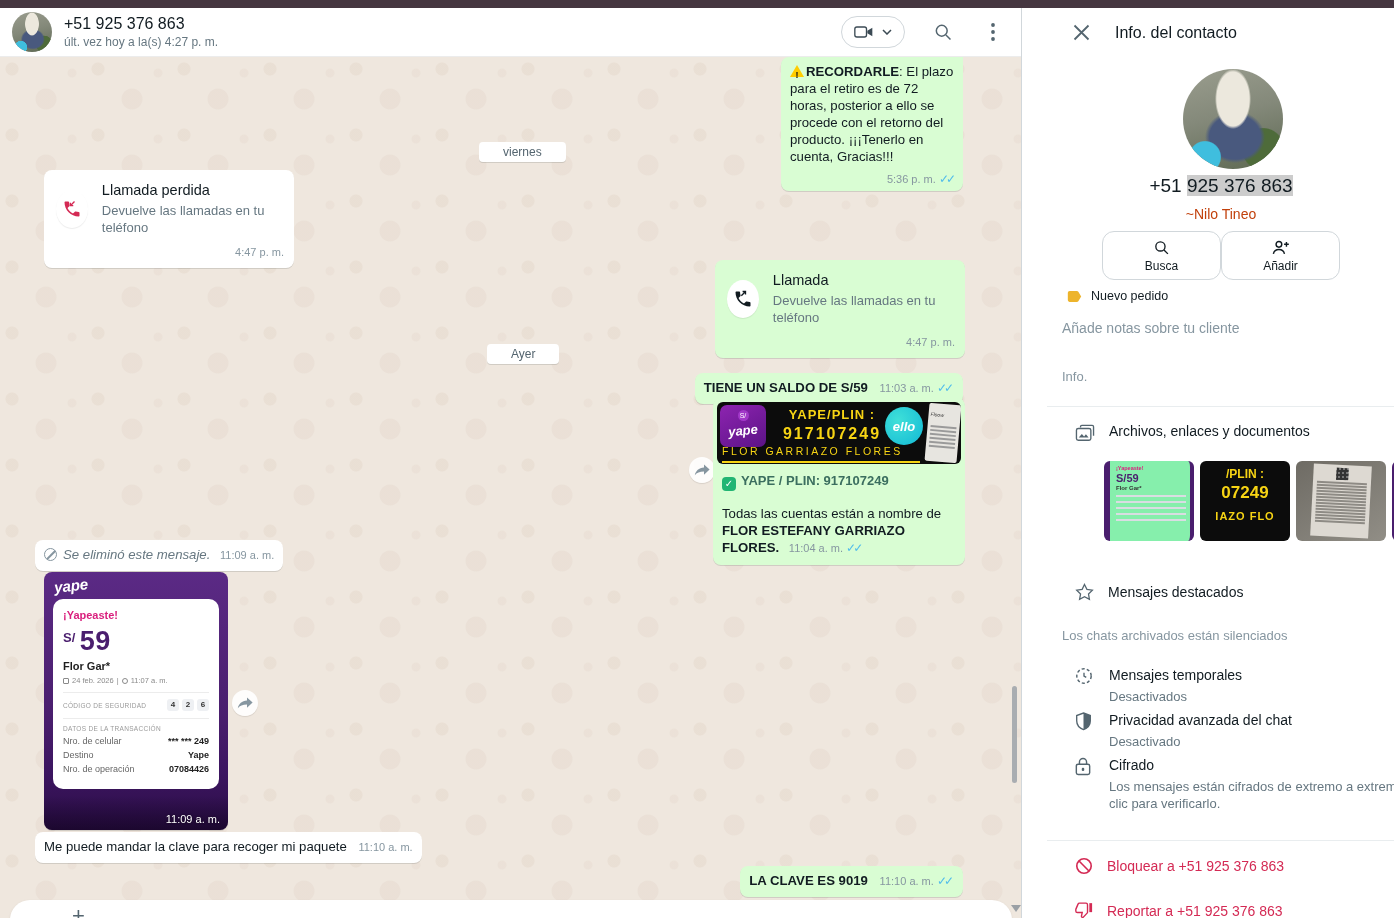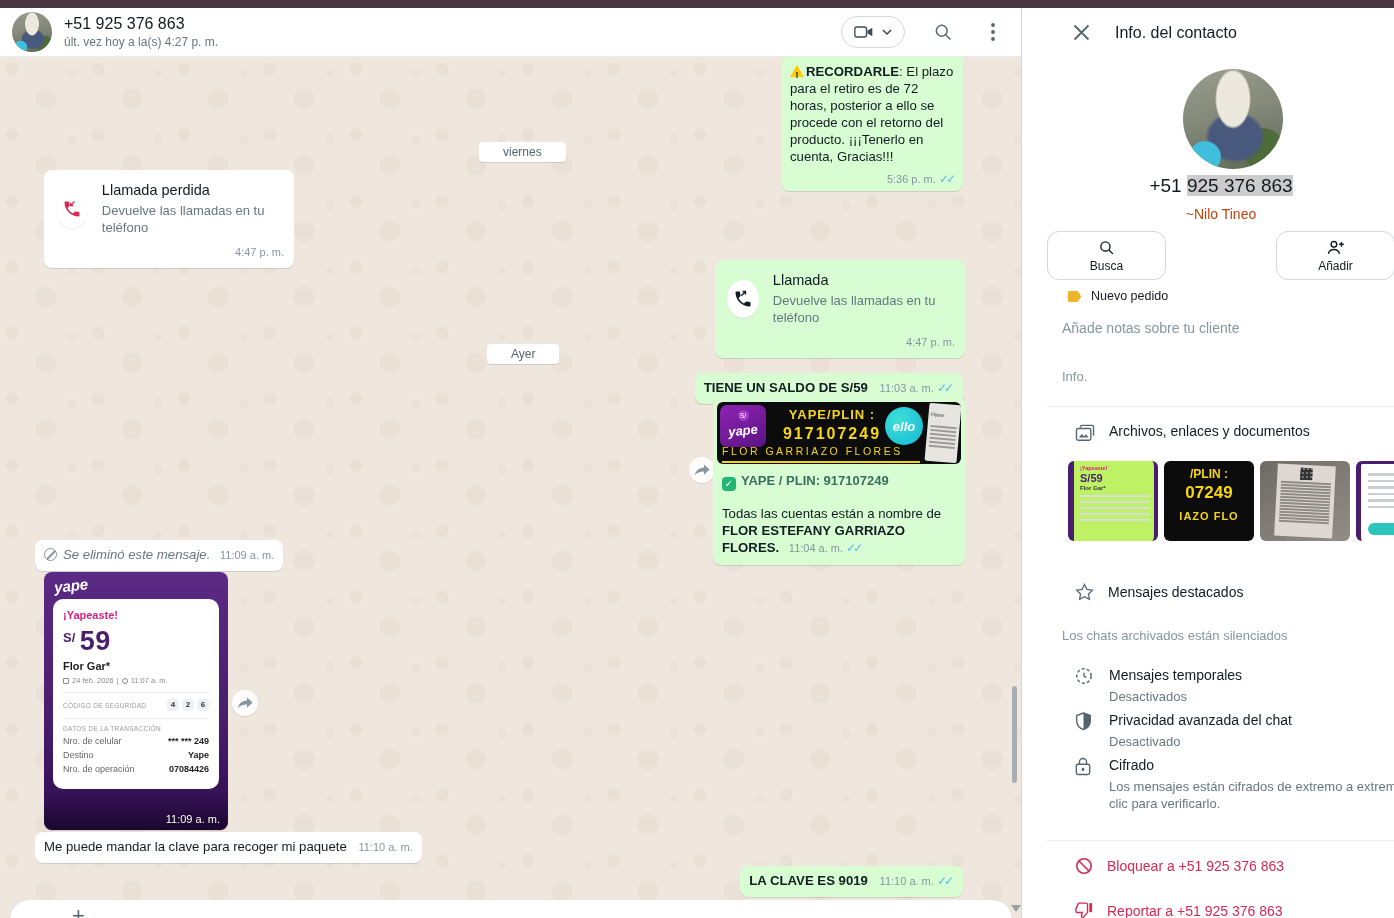--- a/index.html
+++ b/index.html
@@ -107,34 +107,34 @@
 
   
   .panel { position:absolute; left:1023px; top:8px; width:372px; height:910px; background:#fff; overflow:hidden;padding-left:24px; }
   .panel-header { height:49px; display:flex; align-items:center; gap:22px; padding-left:22px; background:#fff; }
   .panel-title { font-size:16px; color:#111b21; }
   .panel-body { position:relative; height:861px; }
   .p-photo { position:absolute; left:136px; top:12px; width:100px; height:100px; border-radius:50%; overflow:hidden; cursor:pointer; }
   .p-phone { position:absolute; left:0; top:118px; width:100%; text-align:center; font-size:19px; color:#111b21; }
   .p-phone .sel { background:#cccccc; }
   .p-name { position:absolute; left:0; top:149px; width:100%; text-align:center; font-size:14px; color:#c2410c; }
-  .p-btns { position:absolute; left:0; top:174px; width:100%; display:flex; justify-content:space-between; }
+  .p-btns { position:absolute; left:0; top:174px; width:100%; display:flex; justify-content:center; }
   .p-btn { width:119px; height:49px; border:1px solid #d1d7db; border-radius:12px; background:#fff; display:flex; flex-direction:column; align-items:center; justify-content:center; gap:3px; cursor:pointer; }
   .p-btn span { font-size:12px; color:#111b21; }
   .p-label-row { position:absolute; left:20px; top:232px; display:flex; align-items:center; gap:9px; font-size:12.5px; color:#111b21; cursor:pointer; }
   .p-notes { position:absolute; left:15px; top:263px; font-size:14px; color:#8696a0; cursor:text; }
   .p-info { position:absolute; left:15px; top:312px; font-size:13px; color:#8696a0; }
   .p-div { position:absolute; left:0; width:100%; border-top:1px solid #e9edef; }
   .p-row { position:absolute; left:0; width:100%; display:flex; gap:14px; padding-left:28px; cursor:pointer; }
   .p-row .rt { font-size:14px; color:#111b21; }
   .p-row .rs { font-size:13px; color:#667781; margin-top:4px; width:336px; line-height:17px; }
   .p-row .ric { flex:0 0 20px; padding-top:1px; }
   .thumbs { position:absolute; left:21px; top:404px; width:351px; height:80px; display:flex; gap:6px; overflow:hidden; }
   .thumb { flex:0 0 90px; width:90px; height:80px; border-radius:6px; overflow:hidden; position:relative; cursor:pointer; }
-  .t1 { background:#bef264; border-left:6px solid #4a1e6e; border-right:4px solid #4a1e6e; padding:4px 4px 0 6px; }
+  .t1 { background:#86efac; border-left:6px solid #4a1e6e; border-right:4px solid #4a1e6e; padding:4px 4px 0 6px;margin-left:36px; }
   .t1 .tt { color:#d91f7d; font-weight:bold; font-size:5.5px; }
   .t1 .ta { color:#4a1e6e; font-weight:bold; font-size:11px; margin-top:1px; }
   .t1 .tn { color:#333; font-weight:bold; font-size:6px; margin-top:1px; }
   .t1 .tl { height:2px; background:#d9dde2; margin-top:4px; }
   .t2 { background:#0c0c0c; color:#f7d414; font-weight:bold; padding-top:6px; text-align:center; }
   .t2 .u1 { font-size:12px; } .t2 .u2 { font-size:17px; margin-top:2px; } .t2 .u3 { font-size:11px; margin-top:7px; letter-spacing:1px; }
   .t3 { background:linear-gradient(145deg,#6e6b64,#918e86); }
   .t3 .tp { position:absolute; left:16px; top:4px; width:58px; height:72px; background:#ddd9d2; transform:rotate(3deg); padding:3px 4px; }
   .t3 .qr { width:12px; height:12px; margin:0 auto 2px auto; background:
       repeating-linear-gradient(0deg,#333 0 2px, transparent 2px 4px),

